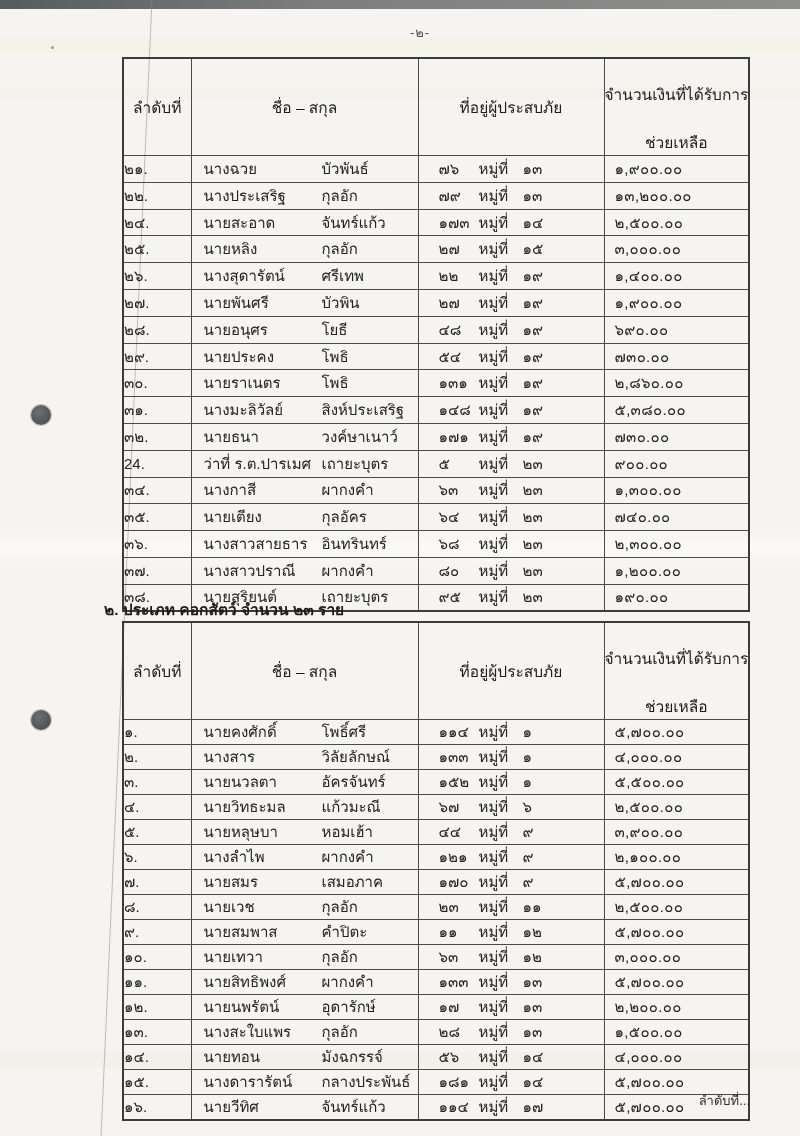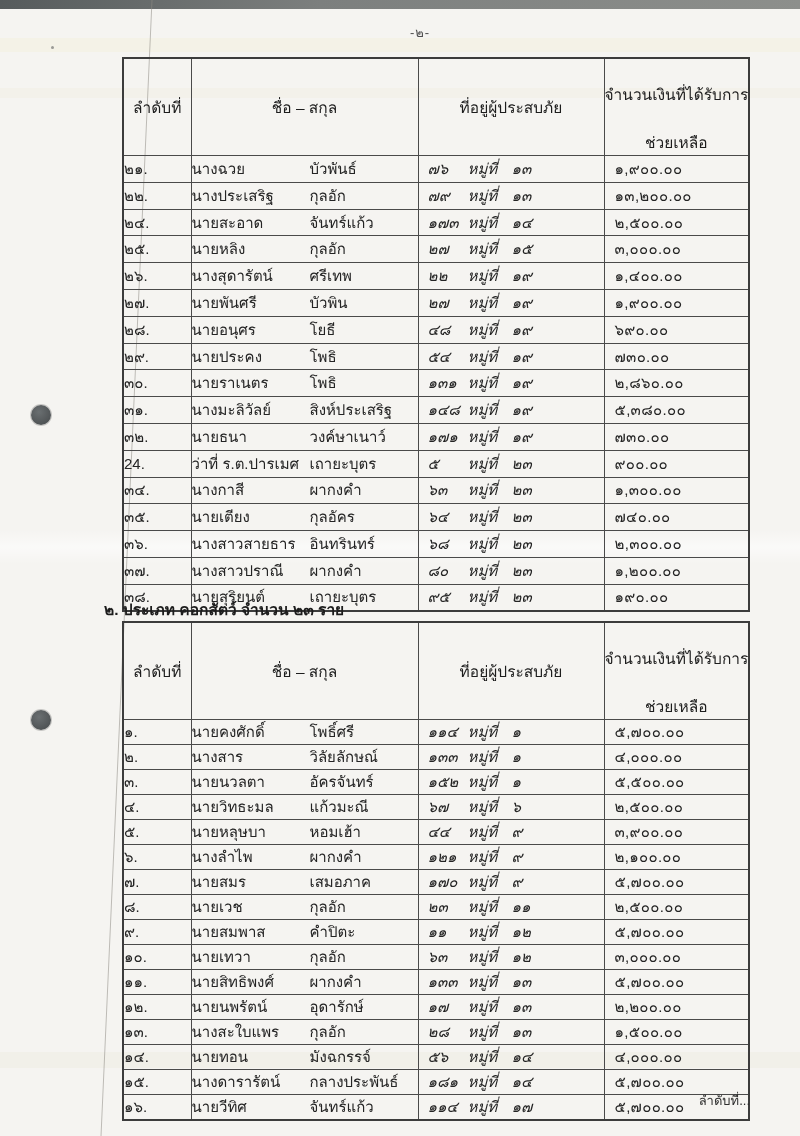--- a/index.html
+++ b/index.html
@@ -64,24 +64,24 @@
     height: 55px; text-align: center; vertical-align: middle;
     font-size: 15.5px; color: #1d1d1d;
   }
   .amt-header-line { line-height: 1.55; margin-top: 24px; }
 
   table.t1 tbody td { height: 26.8px; }
   table.t2 tbody td { height: 24.9px; }
   table.doc tbody td { vertical-align: middle; font-size: 15px; color: #242424; }
 
   td.c-idx { text-align: left; }
-  td.c-name { }
+  td.c-name { padding-left: 12px; }
   td.c-name .fname { display: inline-block; width: 118px; }
   td.c-name .lname { display: inline-block; }
-  td.c-addr { padding-left: 9px; font-style: italic; }
+  td.c-addr { padding-left: 20px; }
   td.c-addr .house { display: inline-block; width: 40px; }
   td.c-addr .moo-label { display: inline-block; width: 44px; }
   td.c-addr .moo { display: inline-block; }
   td.c-amt { padding-left: 10px; font-weight: 700; color: #101010; letter-spacing: 0.3px; margin-top: 39px; }
 
   .section-heading {
     position: absolute; left: 104px; top: 597px;
     font-size: 15.5px; font-weight: 700; color: #1c1c1c;
   }
 

